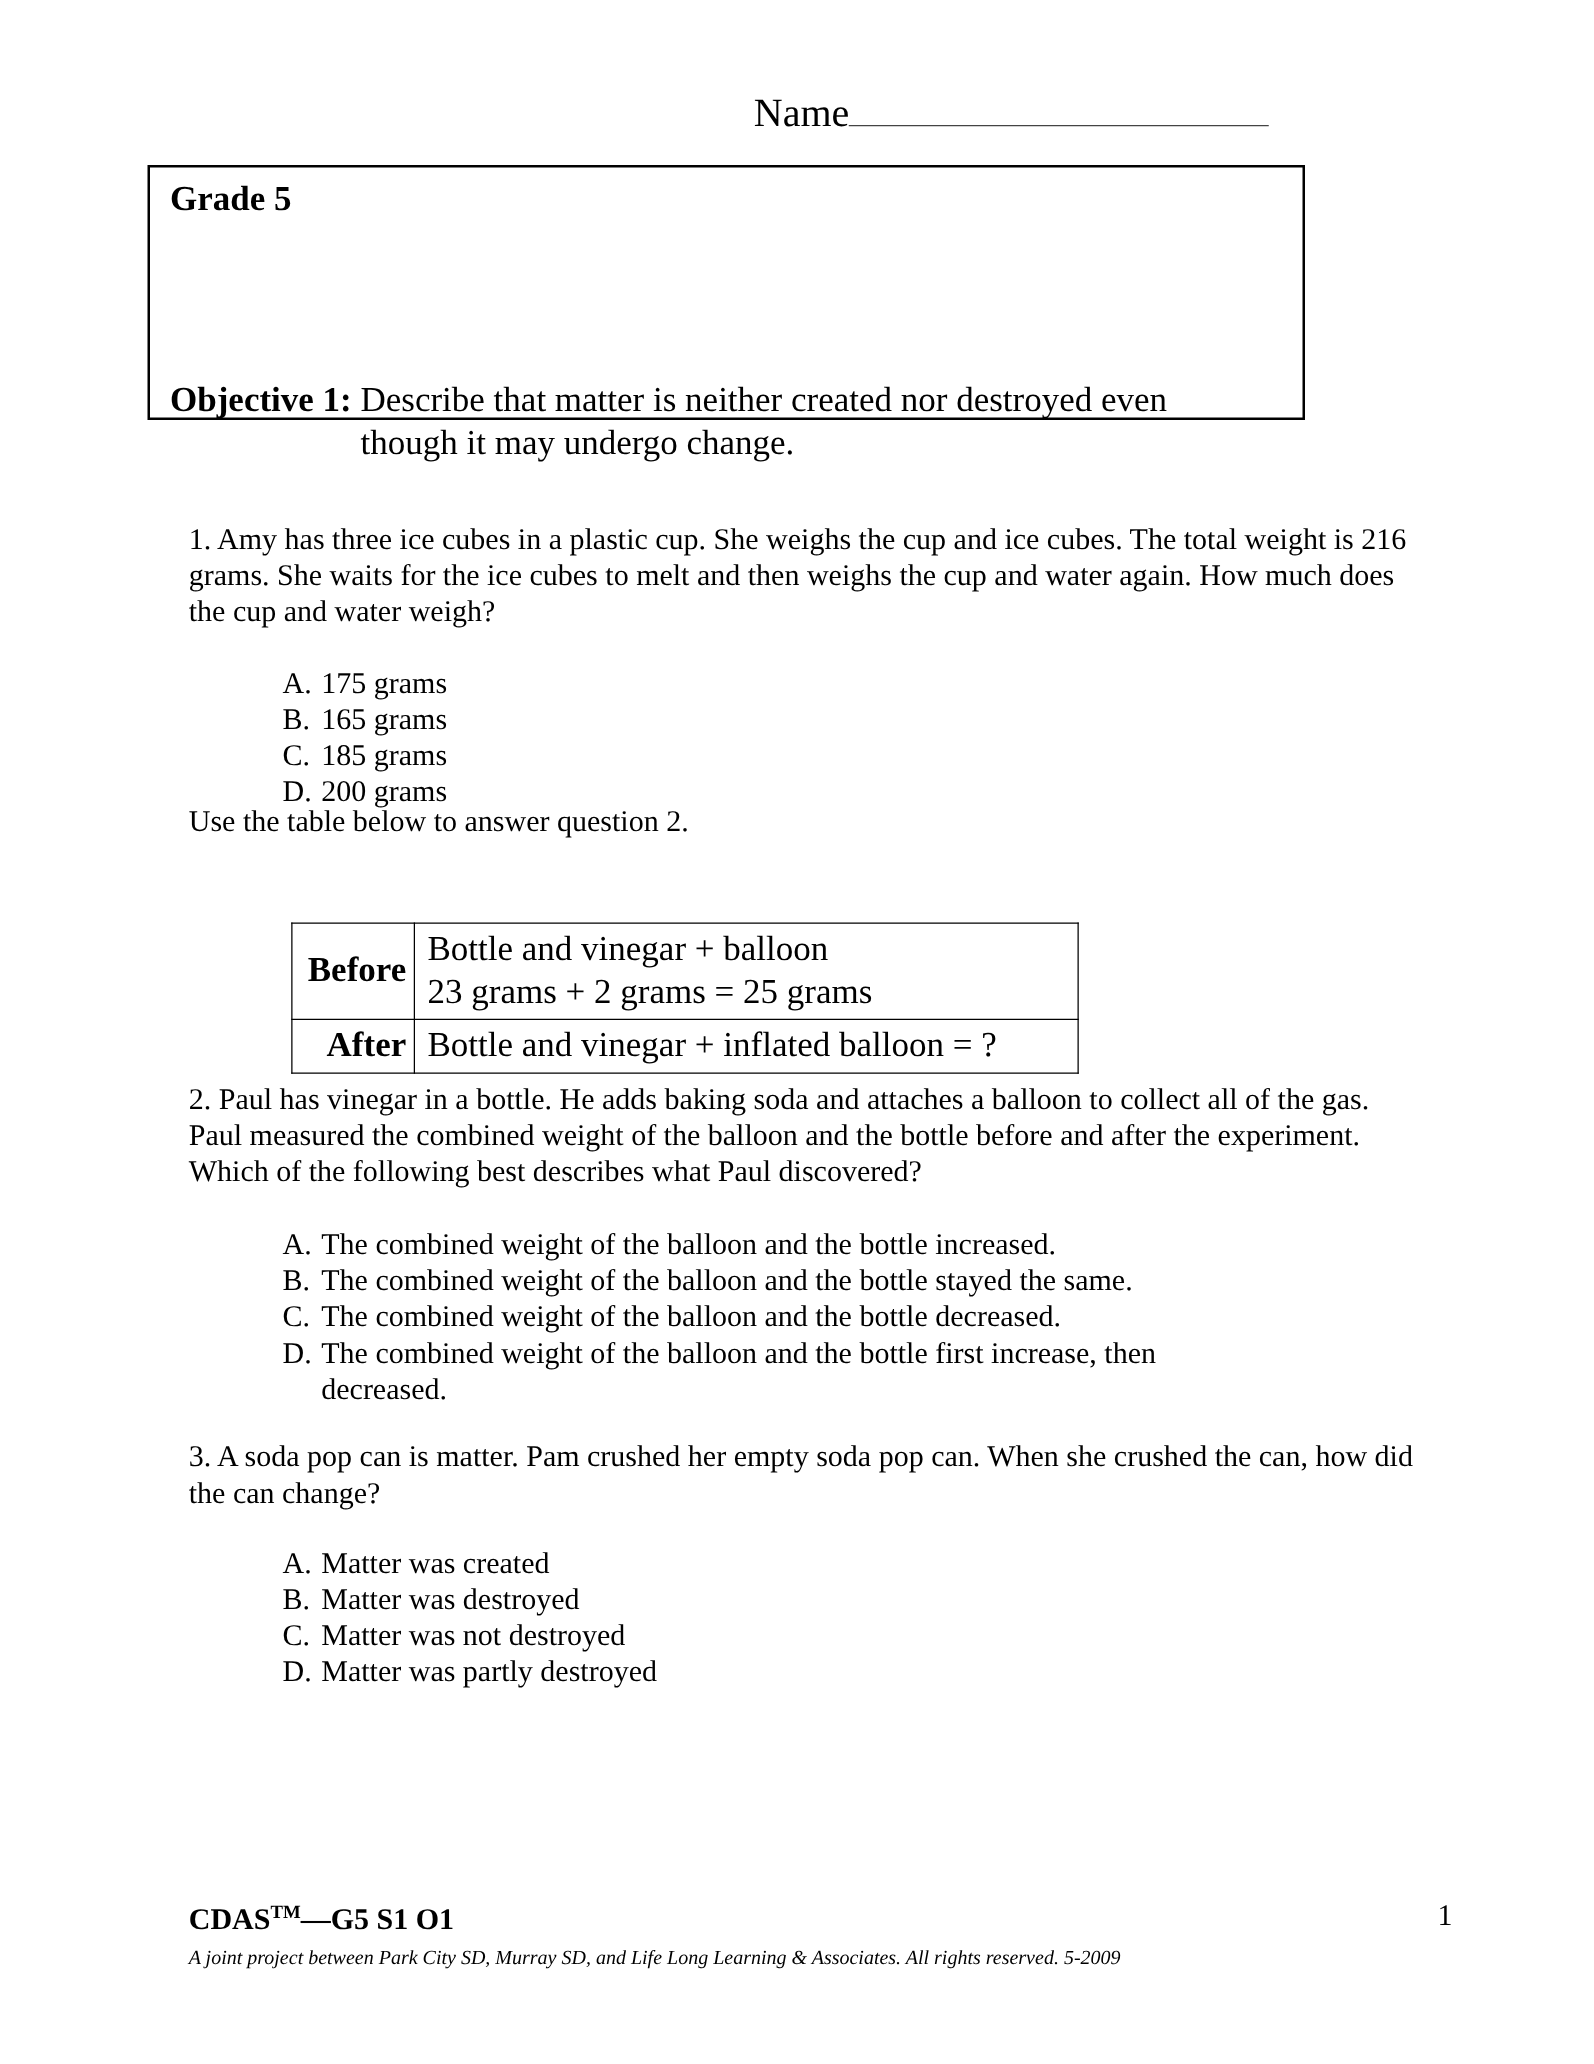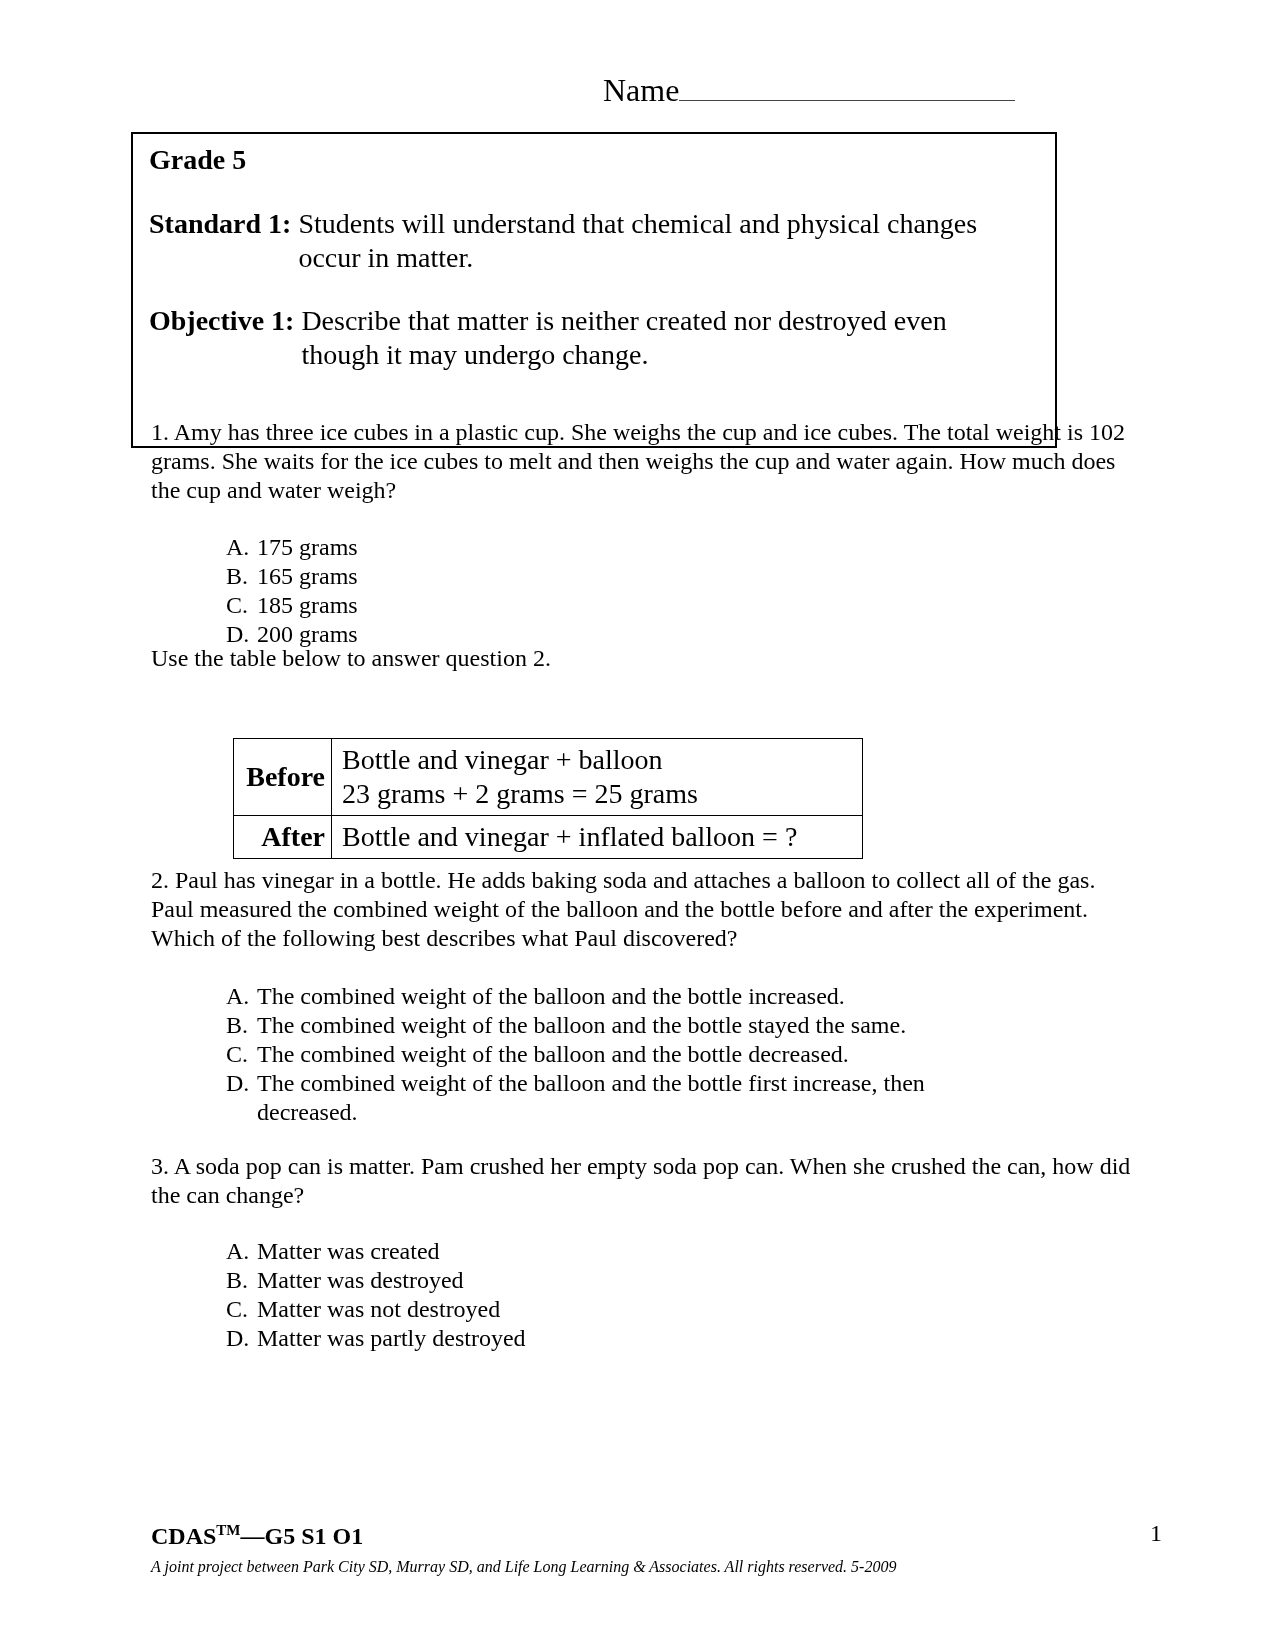--- a/index.html
+++ b/index.html
@@ -1,21 +1,21 @@
 <!DOCTYPE html>
 <html><head>
 <meta charset="utf-8">
 <style>
   html, body { margin: 0; padding: 0; background: #ffffff; }
   body { width: 1275px; height: 1651px; position: relative; overflow: hidden;
          font-family: "Liberation Serif", "DejaVu Serif", serif; color: #000; }
   .abs { position: absolute; }
   .name-line { left: 603px; top: 72px; font-size: 32px; white-space: nowrap; }
   .name-line .blank { display: inline-block; width: 336px; border-bottom: 1.5px solid #444; height: 22px; vertical-align: baseline; }
-  .std-box { left: 131px; top: 132px; width: 926px; height: 316px; border: 2px solid #000; box-sizing: border-box; }
+  .std-box { left: 118px; top: 132px; width: 926px; height: 204px; border: 2px solid #000; box-sizing: border-box; }
   .std-box .grade { position: absolute; left: 16px; top: 10px; font-size: 28px; font-weight: bold; }
   .std-box .row { position: absolute; left: 16px; font-size: 28px; line-height: 34px; display: flex; }
   .std-box .row .lbl { font-weight: bold; white-space: nowrap; margin-right: 7px; }
   .std-box .row .txt { width: 710px; }
   .q-text { left: 151px; font-size: 24px; line-height: 29px; width: 985px; }
   .options { left: 226px; font-size: 24px; line-height: 29px; }
   .options .opt { display: flex; }
   .options .opt .letter { width: 31px; flex: none; }
   .options .opt .otxt { width: 720px; }
   .info-table { left: 233px; top: 738px; border-collapse: collapse; font-size: 28px; }
@@ -29,33 +29,29 @@
 </style>
 </head>
 <body>
 
 <div class="abs name-line">
   <span>Name</span><span class="blank"></span>
 </div>
 
 <div class="abs std-box">
   <div class="grade">Grade 5</div>
-  <div class="row" style="top:73px">
-    <span class="lbl">Standard 1:</span>
-    <span class="txt">Students will understand that chemical and physical changes occur in matter.</span>
-  </div>
   <div class="row" style="top:170px">
     <span class="lbl">Objective 1:</span>
     <span class="txt">Describe that matter is neither created nor destroyed even though it may undergo change.</span>
   </div>
 </div>
 
 <div class="abs q-text" style="top:418px">
   <span>1.</span>
-  <span>Amy has three ice cubes in a plastic cup. She weighs the cup and ice cubes. The total weight is 102 grams. She waits for the ice cubes to melt and then weighs the cup and water again. How much does the cup and water weigh?</span>
+  <span>Amy has three ice cubes in a plastic cup. She weighs the cup and ice cubes. The total weight is 216 grams. She waits for the ice cubes to melt and then weighs the cup and water again. How much does the cup and water weigh?</span>
 </div>
 <div class="abs options" style="top:533px">
   <div class="opt">
       <span class="letter">A.</span>
       <span class="otxt">175 grams</span>
     </div>
   <div class="opt">
       <span class="letter">B.</span>
       <span class="otxt">165 grams</span>
     </div>

